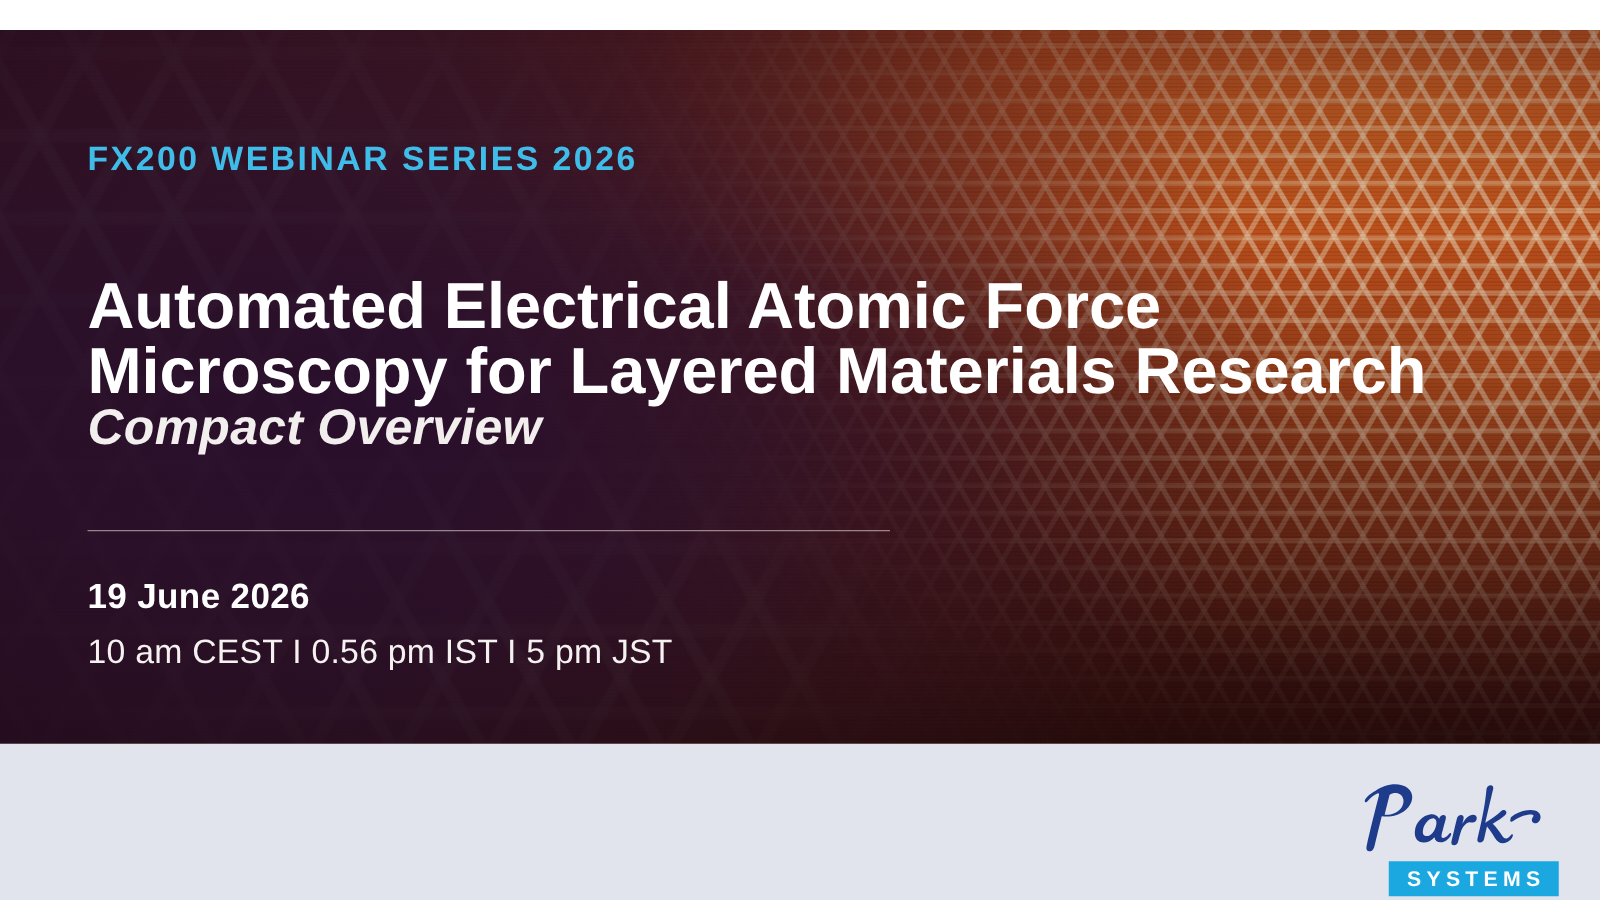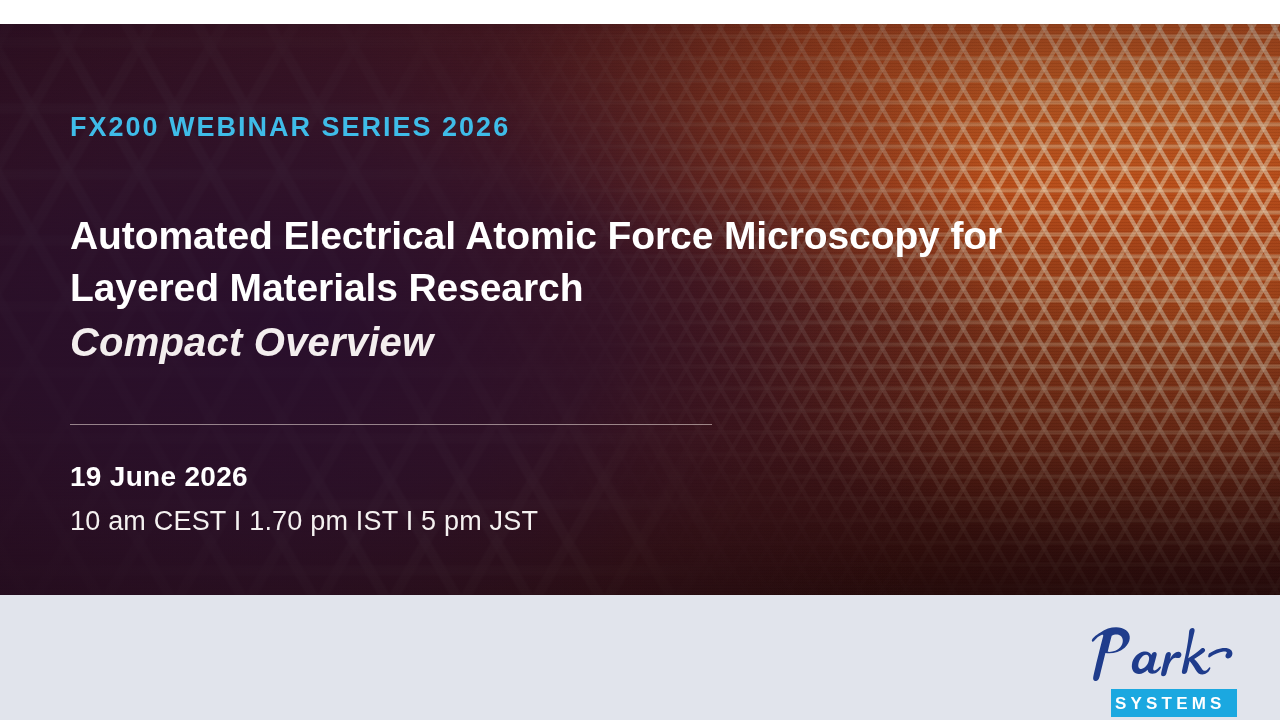--- a/index.html
+++ b/index.html
@@ -139,21 +139,21 @@
     color: #3fbce8;
     text-transform: uppercase;
     white-space: nowrap;
   }
 
   .title {
     position: absolute;
     top: 160px;
     left: 0;
     width: 1080px;
-    font-size: 39px;
+    font-size: 52px;
     font-weight: 700;
     line-height: 52px;
     color: #ffffff;
     letter-spacing: -0.1px;
   }
 
   .subtitle {
     position: absolute;
     top: 294px;
     left: 0;
@@ -219,25 +219,26 @@
     left: 0;
     top: 0;
     width: 157px;
     height: 64px;
   }
 
   .logo-systems-box {
     position: absolute;
     left: 31px;
     bottom: 0;
-    width: 126px;
+    width: 136px;
     height: 28px;
     background: #1ba8e0;
     display: flex;
     align-items: center;
+    justify-content: center;
   }
 
   .logo-systems-text {
     font-size: 17px;
     font-weight: 700;
     letter-spacing: 4.2px;
     color: #ffffff;
     line-height: 1;
     padding-left: 4px;
   }
@@ -262,21 +263,21 @@
       <div class="eyebrow">FX200 WEBINAR SERIES 2026</div>
 
       <h1 class="title">Automated Electrical Atomic Force Microscopy for Layered Materials Research</h1>
 
       <div class="subtitle">Compact Overview</div>
 
       <div class="rule"></div>
 
       <div class="date">19 June 2026</div>
 
-      <div class="times">10 am CEST I 1.70 pm IST I 5 pm JST</div>
+      <div class="times">10 am CEST I 0.56 pm IST I 5 pm JST</div>
 
     </div>
   </div>
 
   <div class="footer">
 
     <div class="logo">
 
       <svg class="logo-park" viewBox="0 0 157 64" xmlns="http://www.w3.org/2000/svg">
         <g fill="#1F3C8C">

